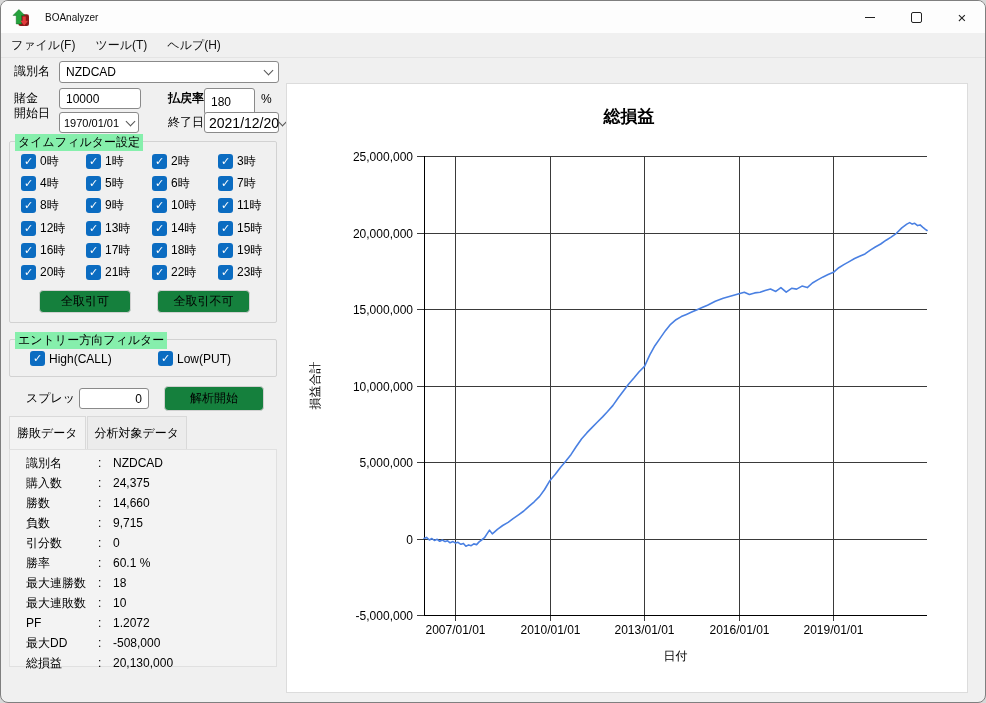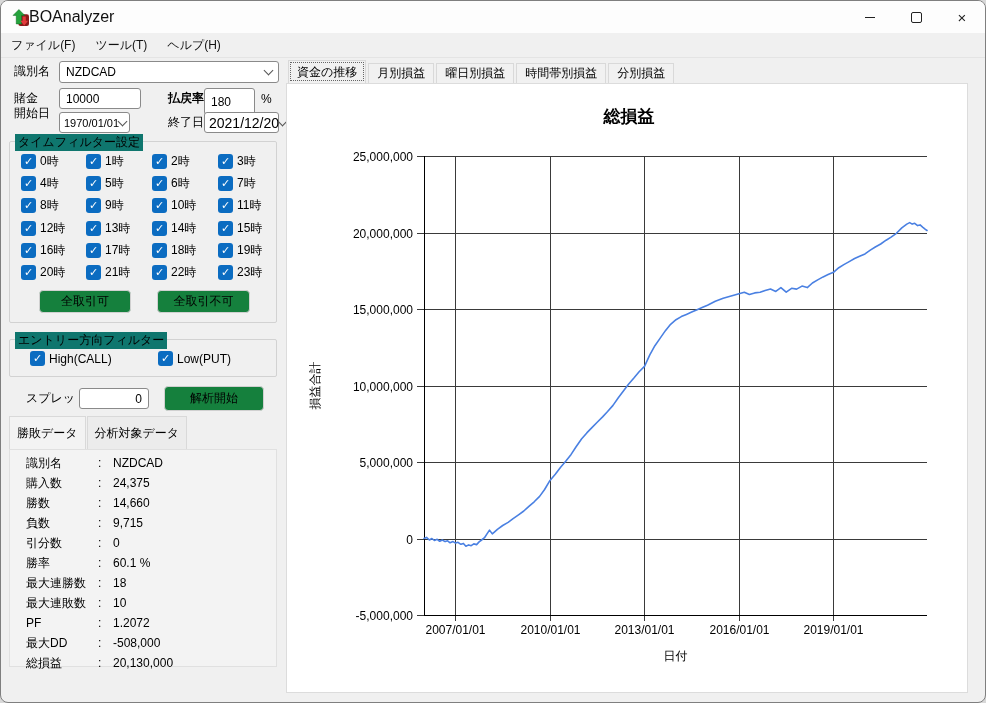--- a/index.html
+++ b/index.html
@@ -1,40 +1,40 @@
 <!DOCTYPE html>
 <html><head>
 <meta charset="utf-8">
 <style>
   html,body{margin:0;padding:0;background:#d8d8d8;font-family:"Liberation Sans","DejaVu Sans",sans-serif;}
   .window{position:relative;width:986px;height:703px;background:#f0f0f0;border:1px solid #7f7f7f;
           border-radius:8px;overflow:hidden;box-sizing:border-box;margin:0 auto;}
   
   .titlebar{position:absolute;left:0;top:0;width:100%;height:32px;background:#fdfdfd;display:flex;align-items:center;}
   .app-icon{width:17px;height:17px;margin-left:11px;flex:0 0 auto;}
-  .title-text{margin-left:0;font-size:16px;color:#111;}
+  .title-text{margin-left:16px;font-size:10px;color:#111;}
   .caption-buttons{position:absolute;right:0;top:0;height:32px;display:flex;}
   .caption-btn{width:46px;height:32px;display:flex;align-items:center;justify-content:center;cursor:default;}
   .glyph-min{width:10px;height:1px;background:#222;}
   .glyph-max{width:9px;height:9px;border:1px solid #222;border-radius:2px;}
   .glyph-close{font-size:15px;color:#222;line-height:1;}
   
   .menubar{position:absolute;left:0;top:32px;width:100%;height:24px;background:#f0f0f0;
            border-bottom:1px solid #e4e4e4;display:flex;align-items:center;}
   .menu-item{padding:3px 10px;font-size:12px;color:#111;}
   
   .lbl{position:absolute;font-size:12px;color:#000;display:flex;align-items:center;height:21px;}
   .tbox,.combo{position:absolute;box-sizing:border-box;background:#fff;border:1px solid #8a8a8a;
         border-radius:3px;font-size:12px;color:#000;display:flex;align-items:center;padding:0 6px;}
   .chev{width:6px;height:6px;border-right:1.3px solid #555;border-bottom:1.3px solid #555;
         transform:rotate(45deg);margin-left:auto;margin-top:-3px;flex:0 0 auto;}
   .btn{position:absolute;box-sizing:border-box;background:#15803d;border:1px solid #d0d0d0;border-radius:4px;
        font-size:12px;color:#000;display:flex;align-items:center;justify-content:center;cursor:default;}
   .group{position:absolute;border:1px solid #d2d2d2;border-radius:2px;box-sizing:border-box;}
-  .group-label{position:absolute;font-size:12px;background:#0f766e;padding:0 3px;white-space:nowrap;}
+  .group-label{position:absolute;font-size:12px;background:#86efac;padding:0 3px;white-space:nowrap;}
   .cb-item{position:absolute;display:flex;align-items:center;font-size:12px;color:#000;}
   .cbx{width:15px;height:15px;border-radius:3px;background:#0b6cc1;color:#fff;display:flex;
        align-items:center;justify-content:center;font-size:11px;line-height:1;margin-right:4px;flex:0 0 auto;}
   
   .tabs-left{position:absolute;left:8px;top:427px;display:flex;align-items:flex-end;height:21px;}
   .ltab{box-sizing:border-box;height:19px;padding:16px 7px;font-size:12px;display:flex;align-items:center;
         background:#ececec;border:1px solid #d9d9d9;border-bottom:none;margin-right:1px;}
   .ltab.selected{height:22px;background:#f3f3f3;z-index:2;}
   .tab-panel-left{position:absolute;left:8px;top:448px;width:268px;height:218px;background:#f3f3f3;
         border:1px solid #e0e0e0;box-sizing:border-box;}
@@ -90,21 +90,21 @@
   <div class="tbox" style="left:58px;top:87px;width:82px;height:21px;">
     <span>10000</span>
   </div>
   <div class="lbl" style="left:167px;top:87px;font-weight:bold;">払戻率</div>
   <div class="tbox" style="left:203px;top:87px;width:51px;height:27px;align-items:center;">
     <span>180</span>
   </div>
   <div class="lbl" style="left:260px;top:87px;">%</div>
 
   <div class="lbl" style="left:13px;top:102px;">開始日</div>
-  <div class="combo" style="left:58px;top:111px;width:71px;height:21px;padding:0 4px;">
+  <div class="combo" style="left:58px;top:111px;width:80px;height:21px;padding:0 4px;">
     <span style="font-size:11px;">1970/01/01</span>
     <span class="chev"></span>
   </div>
   <div class="lbl" style="left:167px;top:111px;">終了日</div>
   <div class="combo" style="left:203px;top:111px;width:75px;height:21px;padding:0 4px;">
     <span style="font-size:14px;">2021/12/20</span>
     <span class="chev"></span>
   </div>
 
   <div class="group" style="left:8px;top:140px;width:268px;height:182px;"></div>
@@ -284,27 +284,20 @@
         <span class="stat-colon">:</span>
         <span class="stat-value">-508,000</span>
       </div>
       <div class="stat-row">
         <span class="stat-label">総損益</span>
         <span class="stat-colon">:</span>
         <span class="stat-value">20,130,000</span>
       </div>
     </div>
 
-  <div class="tabs-right" id="chart-tabs">
-      <div class="rtab selected">資金の推移</div>
-      <div class="rtab">月別損益</div>
-      <div class="rtab">曜日別損益</div>
-      <div class="rtab">時間帯別損益</div>
-      <div class="rtab">分別損益</div>
-    </div>
   <div class="chart-panel">
     <svg id="chart-svg" width="680" height="608">
         <line x1="137" y1="531.5" x2="640" y2="531.5" stroke="#3a3a3a" stroke-width="1"></line>
         <line x1="130" y1="531.5" x2="137" y2="531.5" stroke="#3a3a3a" stroke-width="1"></line>
         <text x="126" y="535.5" text-anchor="end" font-size="12" fill="#000">-5,000,000</text>
         <line x1="137" y1="455.5" x2="640" y2="455.5" stroke="#3a3a3a" stroke-width="1"></line>
         <line x1="130" y1="455.5" x2="137" y2="455.5" stroke="#3a3a3a" stroke-width="1"></line>
         <text x="126" y="459.5" text-anchor="end" font-size="12" fill="#000">0</text>
         <line x1="137" y1="378.5" x2="640" y2="378.5" stroke="#3a3a3a" stroke-width="1"></line>
         <line x1="130" y1="378.5" x2="137" y2="378.5" stroke="#3a3a3a" stroke-width="1"></line>

